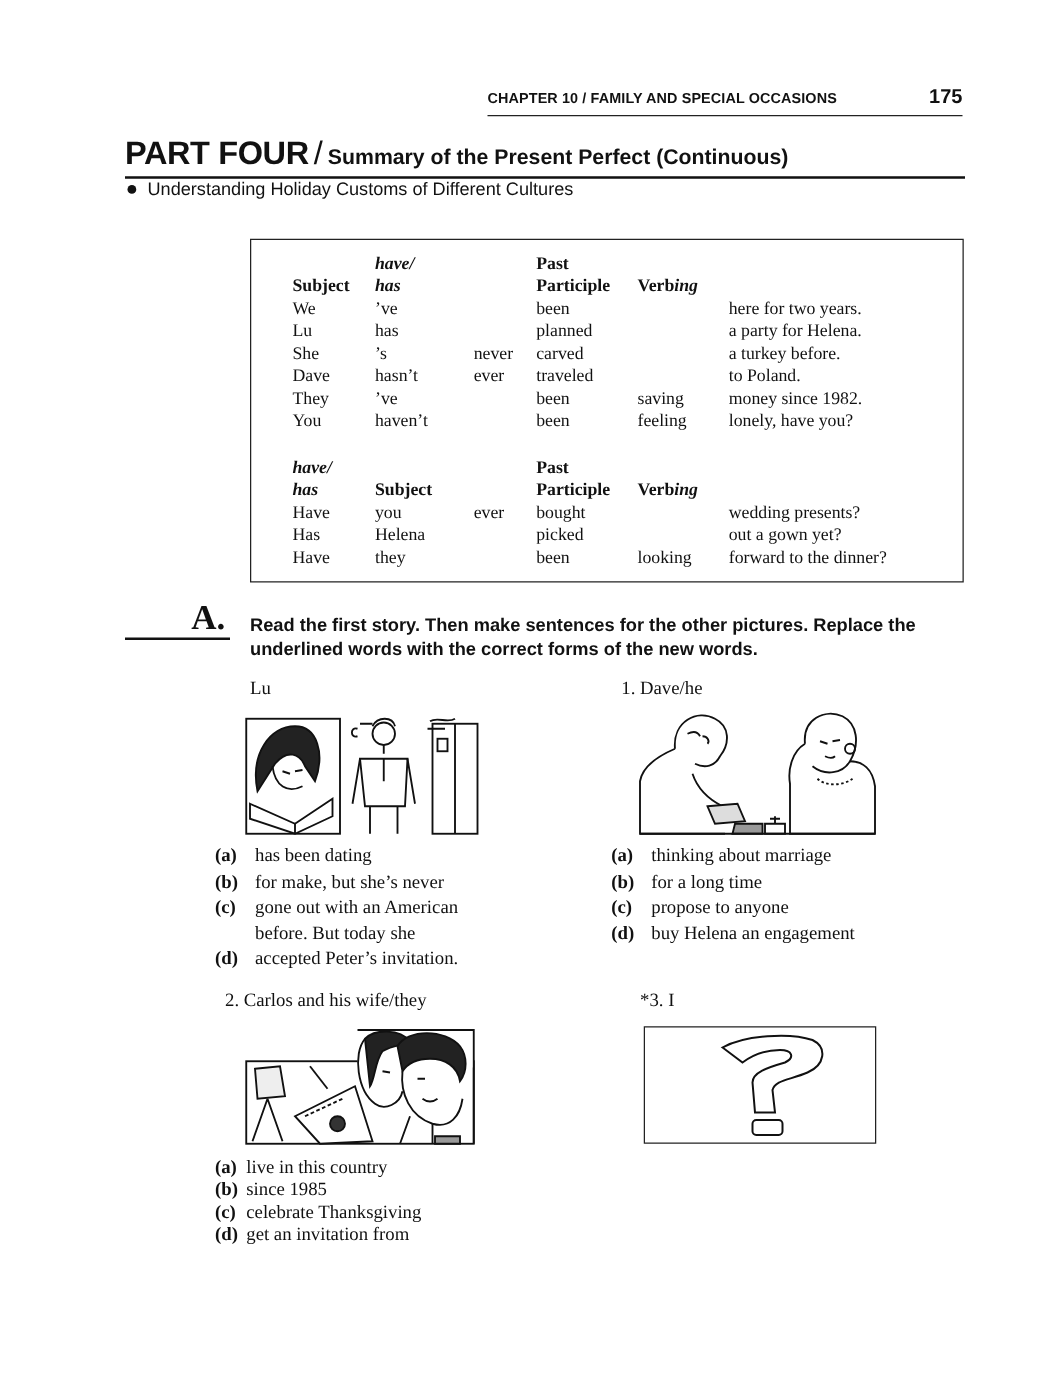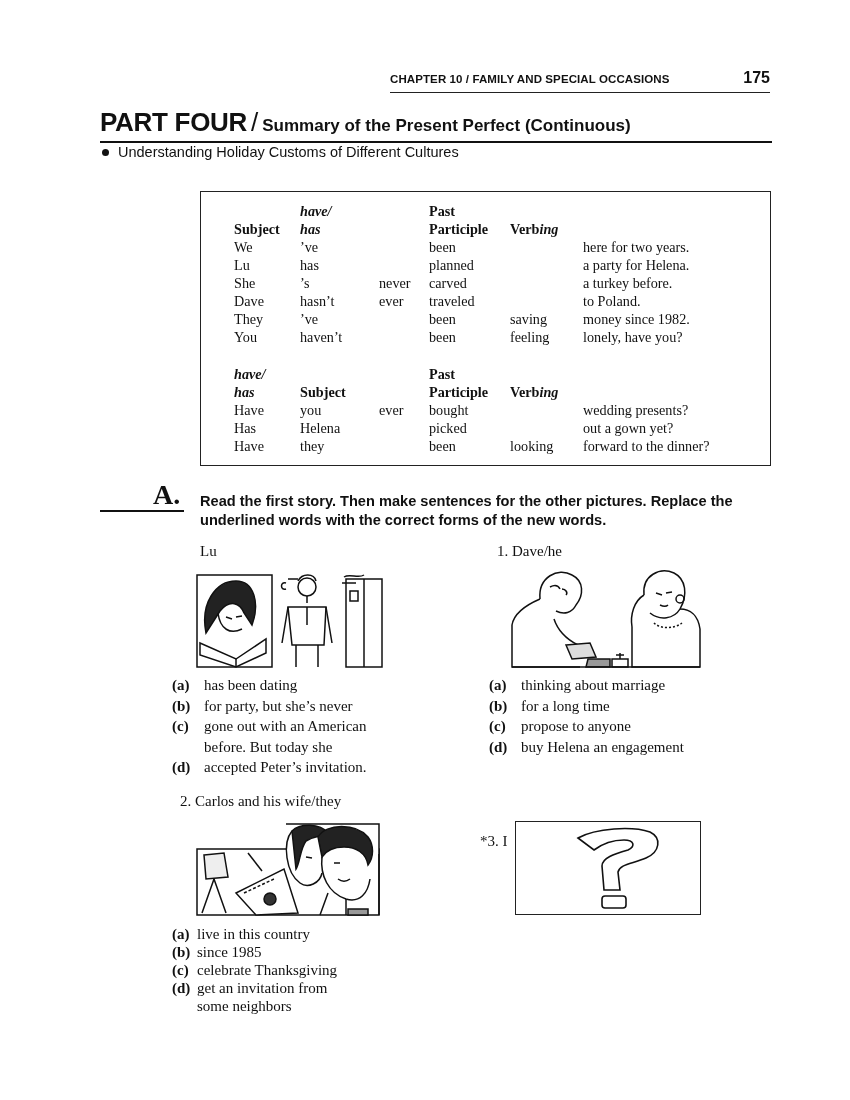--- a/index.html
+++ b/index.html
@@ -279,21 +279,21 @@
       <line x1="168" y1="6" x2="168" y2="94"></line>
       <rect x="154" y="18" width="8" height="10"></rect>
     </g>
   </svg>
 </div>
 <div class="abs cues" style="left:172px; top:675px; width:270px;">
   <div class="cue">
     <span class="cue-letter">(a)</span><span>has been </span><span class="u">dating</span>
   </div>
   <div class="cue">
-    <span class="cue-letter">(b)</span><span class="u">for party</span><span>, but </span><span class="u">she’s</span><span> never</span>
+    <span class="cue-letter">(b)</span><span class="u">for make</span><span>, but </span><span class="u">she’s</span><span> never</span>
   </div>
   <div class="cue">
     <span class="cue-letter">(c)</span><span class="u">gone out with an American</span>
   </div>
   <div class="cue">
     <span>before. But today </span><span class="u">she</span>
   </div>
   <div class="cue">
     <span class="cue-letter">(d)</span><span class="u">accepted Peter’s invitation.</span>
   </div>
@@ -347,24 +347,23 @@
       <path d="M152 86 h20 v6 h-20 Z" fill="#999"></path>
       <path d="M110 34 l6 1 M138 40 l6 0 M142 56 c4 3 8 3 12 0"></path>
     </g>
   </svg>
 </div>
 <div class="abs cues" style="left:172px; top:925px; width:240px; line-height:18px;">
   <div class="cue" style="padding-left:25px;"><span class="cue-letter">(a)</span><span>live in this country</span></div>
   <div class="cue" style="padding-left:25px;"><span class="cue-letter">(b)</span><span>since 1985</span></div>
   <div class="cue" style="padding-left:25px;"><span class="cue-letter">(c)</span><span>celebrate Thanksgiving</span></div>
   <div class="cue" style="padding-left:25px;"><span class="cue-letter">(d)</span><span>get an invitation from</span></div>
-  <div class="cue" style="padding-left:25px;"><span>some neighbors</span></div>
-</div>
-
-<div class="abs item-label" style="left:480px; top:793px;margin-top:40px;">*3. I</div>
+</div>
+
+<div class="abs item-label" style="left:512px; top:793px;">*3. I</div>
 <div class="abs pic" style="left:515px; top:821px; width:186px; height:94px;">
   <svg width="184" height="92" viewBox="0 0 184 92">
     <g fill="#fff" stroke="#111" stroke-width="1.6">
       <path d="M62 16 C80 6 116 4 134 10 C146 16 144 30 130 36 C116 42 104 42 102 50 L104 68 L88 68 L86 44 C86 36 98 32 112 28 C120 24 118 18 108 18 C96 18 86 22 78 28 Z"></path>
       <rect x="86" y="74" width="24" height="12" rx="3"></rect>
     </g>
   </svg>
 </div>
 
 </body></html>

